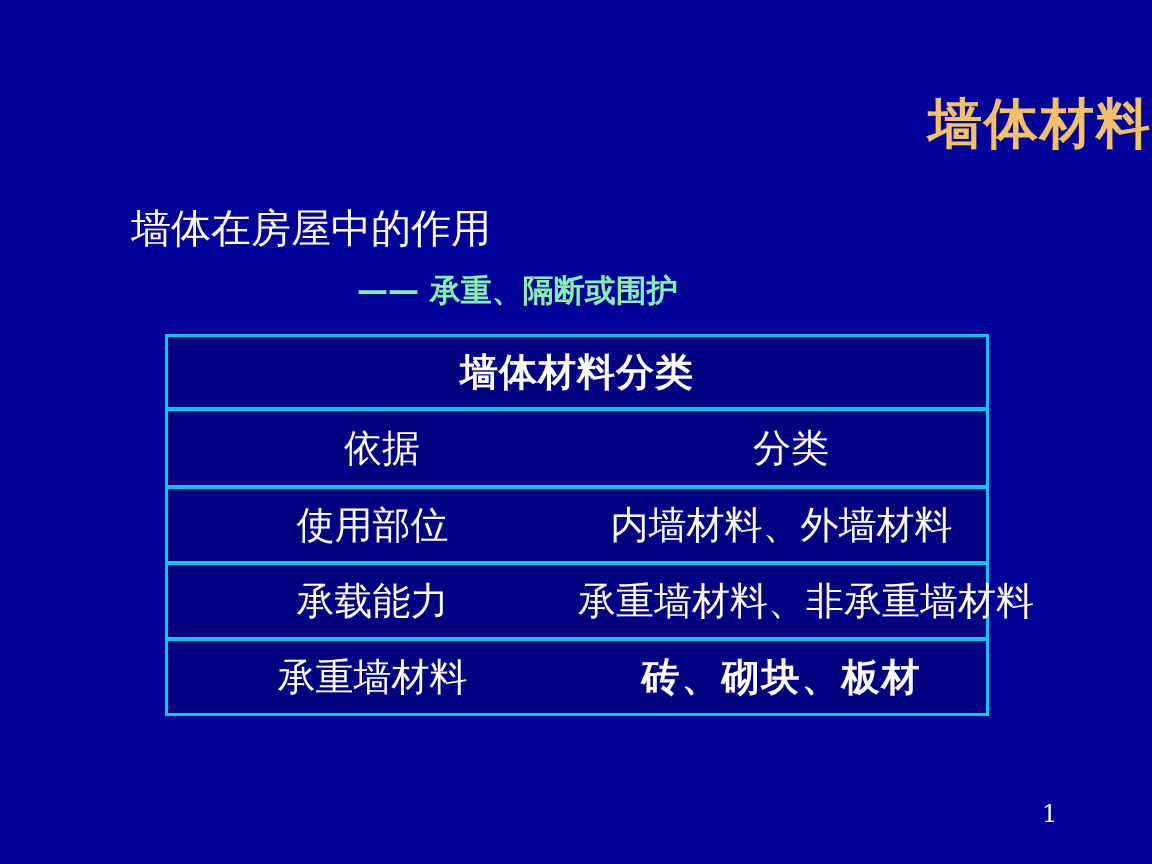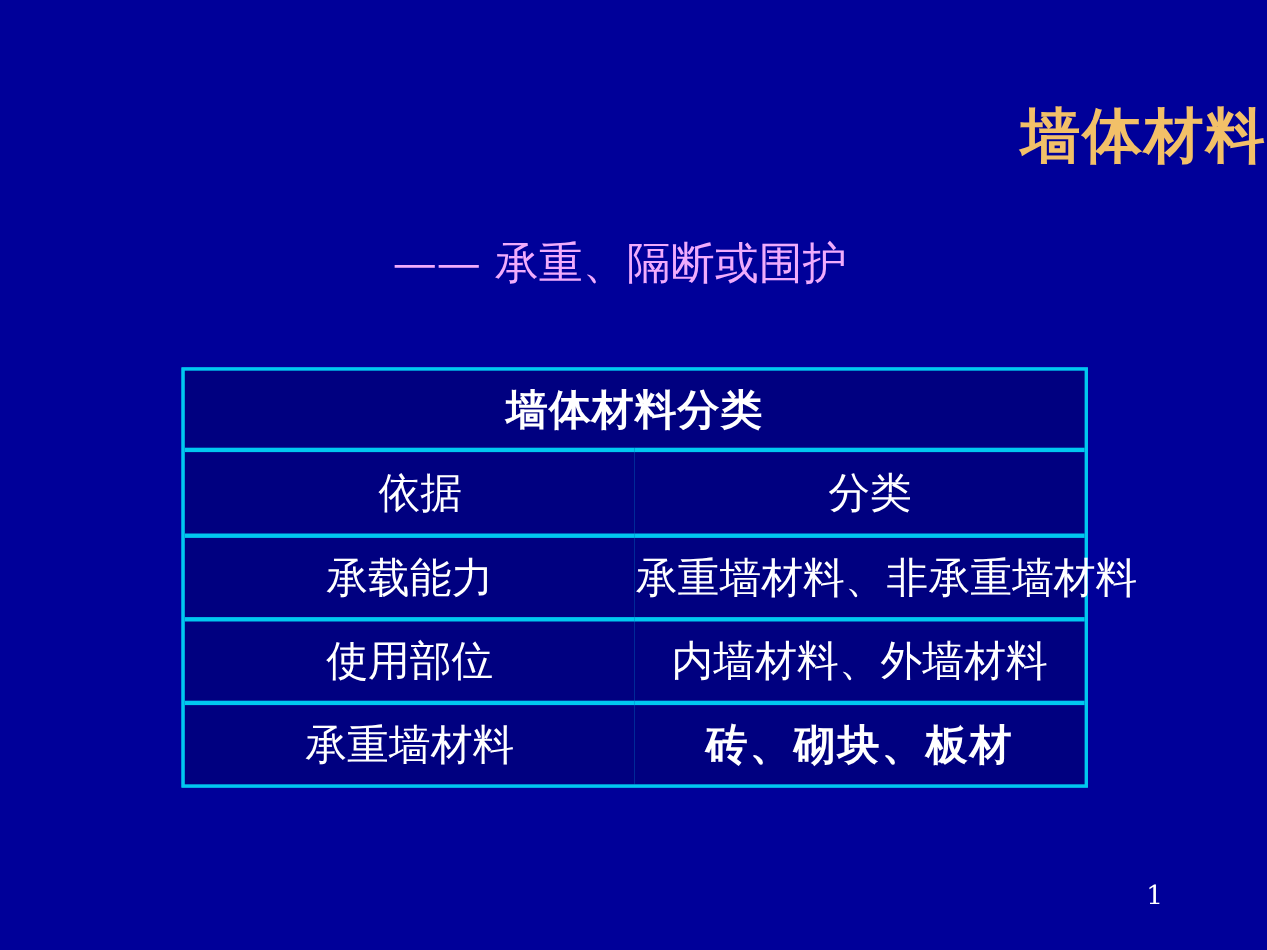--- a/index.html
+++ b/index.html
@@ -46,26 +46,27 @@
     width: 1152px;
   }
   .subtitle-line-1 {
     color: #FFFFFF;
     font-size: 40px;
     line-height: 50px;
     padding-left: 131px;
     white-space: nowrap;
   }
   .subtitle-line-2 {
-    color: #f0abfc;
-    font-size: 40px;
+    color: #86efac;
+    font-size: 31px;
     line-height: 50px;
     padding-left: 357px;
     padding-top: 12px;
     white-space: nowrap;
+    font-weight: bold;
   }
 
   
   .class-table {
     position: absolute;
     left: 165px;
     top: 334px;
     width: 824px;
     border: 3px solid #00C8F0;
     border-collapse: separate;
@@ -134,40 +135,41 @@
   }
 </style>
 </head>
 <body>
 
 <div class="slide">
 
   <div class="slide-title">墙体材料</div>
 
   <div class="subtitle-block">
+    <div class="subtitle-line-1">墙体在房屋中的作用</div>
     <div class="subtitle-line-2">—— 承重、隔断或围护</div>
   </div>
 
   <div class="class-table">
     <table>
       <tbody>
         <tr>
           <td class="tbl-header-cell" colspan="2">墙体材料分类</td>
         </tr>
         <tr class="row-sep">
           <td class="tbl-col-head col-label">依据</td>
           <td class="tbl-col-head">分类</td>
         </tr>
         <tr class="row-sep">
+          <td class="tbl-body-cell col-label">使用部位</td>
+          <td class="tbl-body-cell">内墙材料、外墙材料</td>
+        </tr>
+        <tr class="row-sep">
           <td class="tbl-body-cell col-label">承载能力</td>
           <td class="tbl-body-cell">承重墙材料、非承重墙材料</td>
-        </tr>
-        <tr class="row-sep">
-          <td class="tbl-body-cell col-label">使用部位</td>
-          <td class="tbl-body-cell">内墙材料、外墙材料</td>
         </tr>
         <tr class="row-sep">
           <td class="tbl-body-cell col-label">承重墙材料</td>
           <td class="tbl-body-cell cell-highlight">砖、砌块、板材</td>
         </tr>
       </tbody>
     </table>
   </div>
 
   <div class="page-number">1</div>

